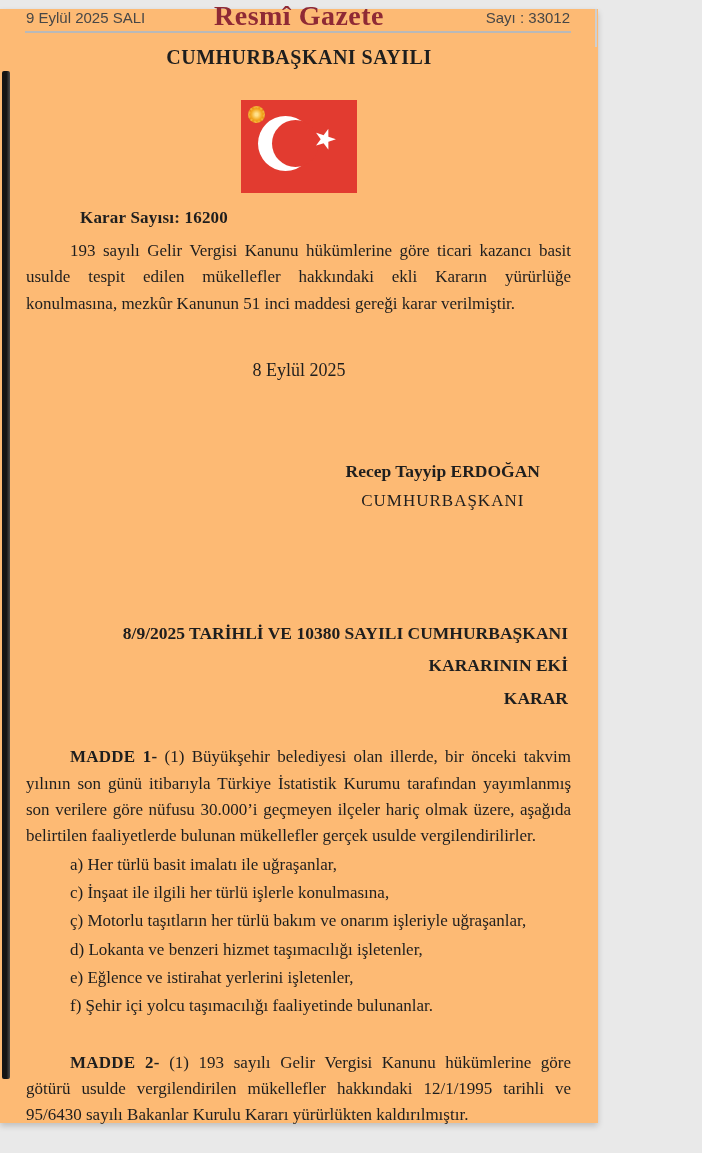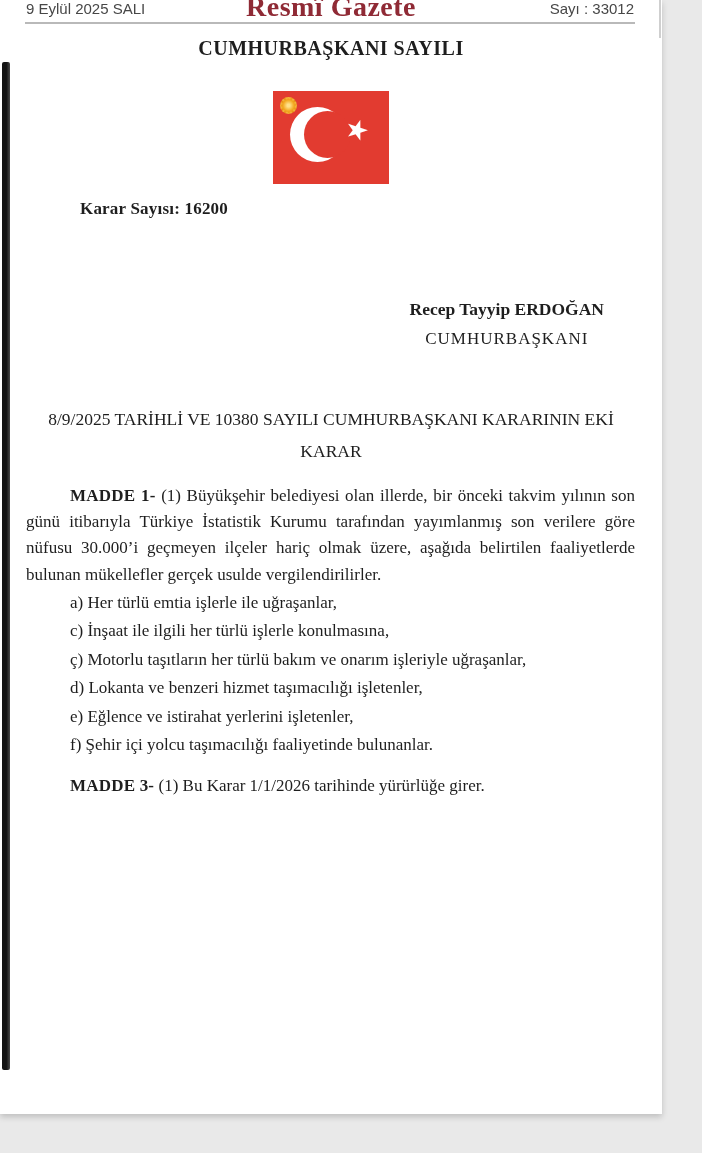--- a/index.html
+++ b/index.html
@@ -5,23 +5,23 @@
   html, body { margin: 0; padding: 0; }
   body {
     width: 702px; height: 1153px;
     background: #e9e9e9;
     overflow: hidden;
     position: relative;
     font-family: "Liberation Serif", serif;
     color: #1e1e1e;
   }
   .page {
-    position: absolute; top: 0; left: 0;
-    width: 662px; height: 1114px;
-    background: #ffffff;
+    position: absolute; top: 9px; left: 0;
+    width: 598px; height: 1114px;
+    background: #fdba74;
     box-shadow: 0 3px 6px rgba(0,0,0,0.18);
   }
   
   .left-edge {
     position: absolute; left: 2px; top: 62px;
     width: 8px; height: 1008px;
     background: linear-gradient(to right, #141414 55%, #4a4a4a);
     border-radius: 2px;
   }
   .right-edge {
@@ -106,29 +106,29 @@
   }
   .sig-block {
     width: fit-content;
     margin: 80px 58px 0 auto;
     text-align: center;
   }
   .sig-name { font-weight: bold; font-size: 17.5px; }
   .sig-title { font-size: 17px; letter-spacing: 1px; margin-top: 9px; }
   
   .annex-heading {
-    margin: 54px 30px 0 30px;
-    text-align: center;
-    font-weight: normal; font-size: 17.5px;
+    margin: 106px 30px 0 30px;
+    text-align: right;
+    font-weight: bold; font-size: 17.5px;
     line-height: 1.85;
   }
   .article { margin-top: 12px; }
   .list-item { margin-top: 2px; }
   .article b, .karar-sayisi { letter-spacing: 0.2px; }
-  .mt-lg { margin-top: 15px; }
+  .mt-lg { margin-top: 30px; }
 </style>
 </head>
 <body>
 
 <div class="page">
 
   <div class="header-row">
     <span>9 Eylül 2025 SALI</span>
     <span class="masthead">Resmî Gazete</span>
     <span>Sayı : 33012</span>
@@ -139,43 +139,48 @@
 
   <div class="flag">
     <div class="sun"></div>
     <div class="crescent-outer"></div>
     <div class="crescent-inner"></div>
     <div class="star">★</div>
   </div>
 
   <div class="karar-sayisi">Karar Sayısı: 16200</div>
 
+  <p class="para">193 sayılı Gelir Vergisi Kanunu hükümlerine göre ticari kazancı basit usulde tespit edilen mükellefler hakkındaki ekli Kararın yürürlüğe konulmasına, mezkûr Kanunun 51 inci maddesi gereği karar verilmiştir.</p>
 
+  <div class="decree-date">8 Eylül 2025</div>
 
   <div class="sig-block">
     <div class="sig-name">Recep Tayyip ERDOĞAN</div>
     <div class="sig-title">CUMHURBAŞKANI</div>
   </div>
 
   <div class="annex-heading">
     <div>8/9/2025 TARİHLİ VE 10380 SAYILI CUMHURBAŞKANI KARARININ EKİ</div>
     <div>KARAR</div>
   </div>
 
   <p class="para article mt-lg">
     <b>MADDE 1-</b><span> (1) Büyükşehir belediyesi olan illerde, bir önceki takvim yılının son günü itibarıyla Türkiye İstatistik Kurumu tarafından yayımlanmış son verilere göre nüfusu 30.000’i geçmeyen ilçeler hariç olmak üzere, aşağıda belirtilen faaliyetlerde bulunan mükellefler gerçek usulde vergilendirilirler.</span>
   </p>
 
-  <p class="para list-item">a) Her türlü emtia işlerle ile uğraşanlar,</p>
+  <p class="para list-item">a) Her türlü basit imalatı ile uğraşanlar,</p>
   <p class="para list-item">c)  İnşaat ile ilgili her türlü işlerle konulmasına,</p>
   <p class="para list-item">ç) Motorlu taşıtların her türlü bakım ve onarım işleriyle uğraşanlar,</p>
   <p class="para list-item">d) Lokanta ve benzeri hizmet taşımacılığı işletenler,</p>
   <p class="para list-item">e) Eğlence ve istirahat yerlerini işletenler,</p>
   <p class="para list-item">f) Şehir içi yolcu taşımacılığı faaliyetinde bulunanlar.</p>
 
+  <p class="para article mt-lg">
+    <b>MADDE 2-</b><span> (1) 193 sayılı Gelir Vergisi Kanunu hükümlerine göre götürü usulde vergilendirilen mükellefler hakkındaki 12/1/1995 tarihli ve 95/6430 sayılı Bakanlar Kurulu Kararı yürürlükten kaldırılmıştır.</span>
+  </p>
 
   <p class="para article mt-lg">
     <b>MADDE 3-</b><span> (1) Bu Karar 1/1/2026 tarihinde yürürlüğe girer.</span>
   </p>
 
   <div class="left-edge"></div>
   <div class="right-edge"></div>
 </div>
 
 </body></html>

